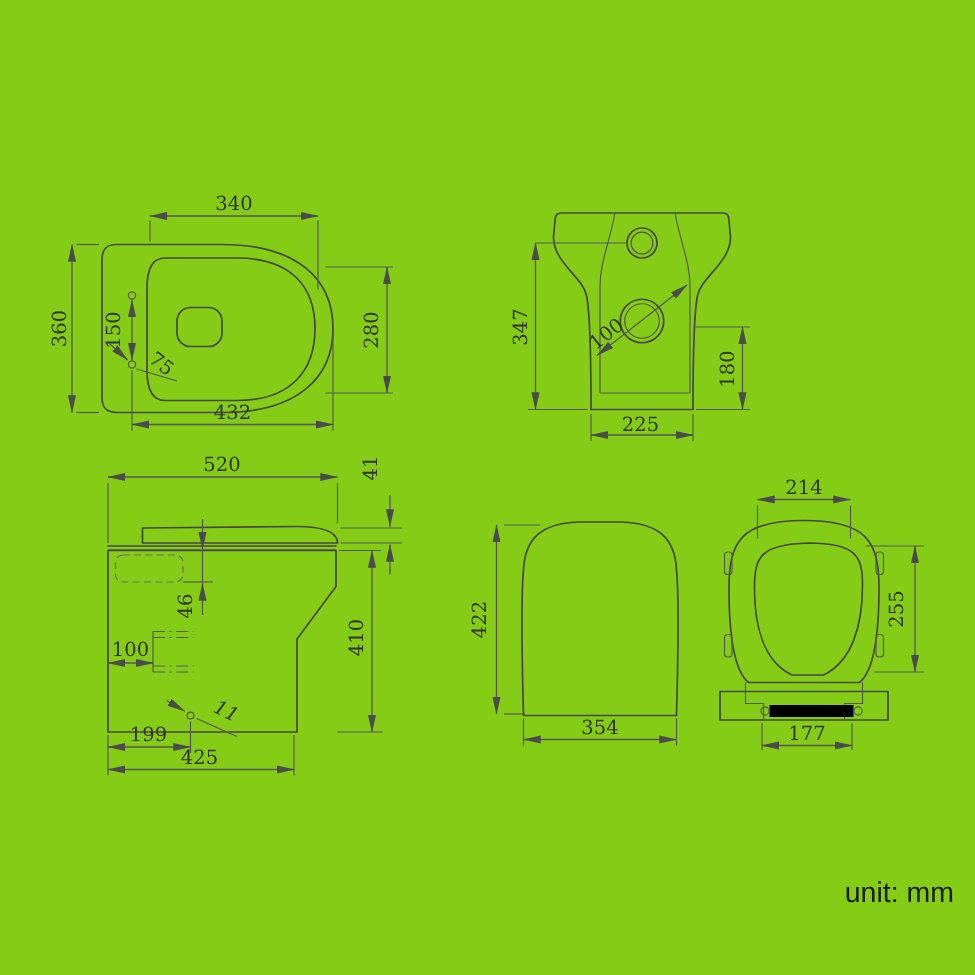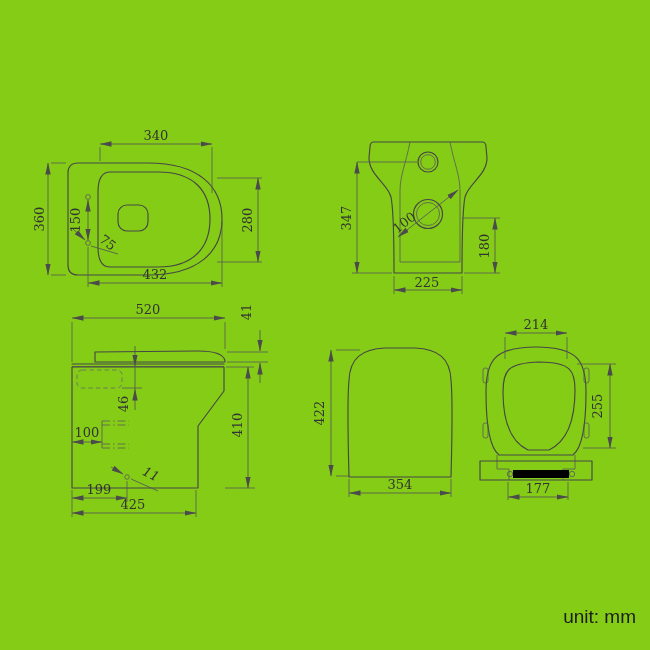--- a/index.html
+++ b/index.html
@@ -6,21 +6,21 @@
   #canvas{position:relative;width:650px;height:650px;background:#84cc16;overflow:hidden;
           font-family:"Liberation Sans","DejaVu Sans",sans-serif;}
   svg{position:absolute;left:0;top:0;}
   .outline{fill:none;stroke:#474747;stroke-width:1.15;stroke-linejoin:round;stroke-linecap:round;}
   .thin{fill:none;stroke:#585858;stroke-width:0.8;}
   .dim{fill:none;stroke:#565656;stroke-width:0.85;}
   .dash{stroke-dasharray:4.5,3;stroke:#6a6a6a;}
   .dashdot{stroke-dasharray:8,3,1.5,3;stroke:#5a5a5a;}
   text.dimtxt{font-family:"DejaVu Serif","Liberation Serif",serif;font-size:13px;fill:#333333;text-anchor:middle;}
   text.it{font-style:italic;}
-  #unit-label{position:absolute;right:14px;top:606px;font-size:19px;color:#1c1c1c;
+  #unit-label{position:absolute;right:14px;top:585px;font-size:19px;color:#1c1c1c;
               font-family:"Liberation Sans","DejaVu Sans",sans-serif;}
 </style>
 </head>
 <body>
 
 <div id="canvas">
 <svg width="650" height="650" viewBox="0 0 650 650">
   <defs>
     <marker id="arr" viewBox="0 0 12 8" refX="11.5" refY="4" markerWidth="12" markerHeight="8" orient="auto-start-reverse" markerUnits="userSpaceOnUse">
       <path d="M12,4 L0,1.3 L0,6.7 Z" fill="#4b4b4b"></path>

